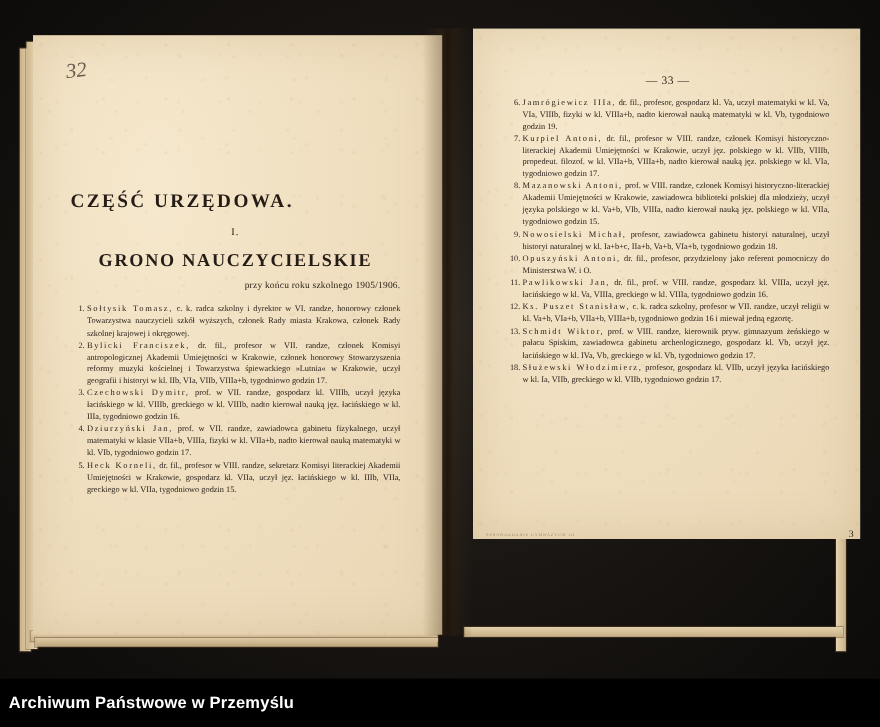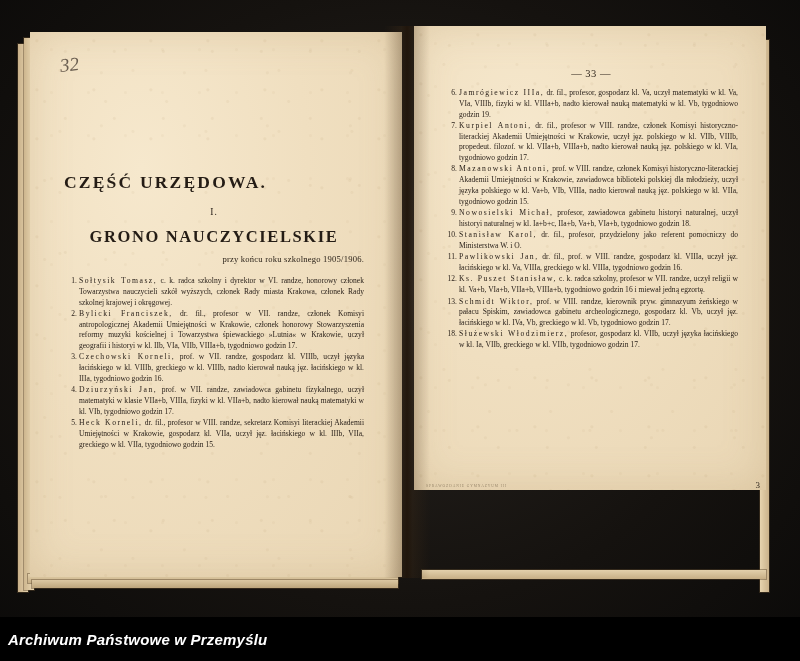--- a/index.html
+++ b/index.html
@@ -60,21 +60,21 @@
              background: linear-gradient(to bottom,#e3d0ab,#c6ae85); }
 
   
   .leaf {
     position: absolute;
     background:
       radial-gradient(ellipse at 30% 25%, #f6e8cd 0%, #f0dfc0 45%, #e9d6b4 100%);
     box-shadow: inset 0 0 40px rgba(180,150,105,.28);
   }
   .leaf-left  { left: 12px;  top: 18px; width: 372px; height: 545px; }
-  .leaf-right { left: 396px; top: 12px; width: 352px; height: 464px; }
+  .leaf-right { left: 412px; top: 12px; width: 352px; height: 464px; }
 
   
   .grain {
     position: absolute; inset: 0;
     pointer-events: none;
     opacity: .5;
     background-image:
       radial-gradient(circle at 12% 18%, rgba(170,140,95,.20) 0 1px, transparent 2px),
       radial-gradient(circle at 41% 63%, rgba(170,140,95,.16) 0 1px, transparent 2px),
       radial-gradient(circle at 72% 29%, rgba(170,140,95,.18) 0 1px, transparent 2px),
@@ -202,21 +202,20 @@
     display: flex;
     align-items: center;
   }
   .watermark span {
     font-family: "Liberation Sans", sans-serif;
     font-size: 15px;
     font-weight: bold;
     color: #ffffff;
     padding-left: 8px;
     letter-spacing: .2px;
-    font-style: italic;
   }
 </style>
 </head>
 <body>
 
 <div id="scan">
 
   <div class="surround"></div>
 
   <div class="book">
@@ -239,40 +238,40 @@
 
         <div class="title-sec">I.</div>
 
         <h2 class="title-head">GRONO NAUCZYCIELSKIE</h2>
 
         <div class="title-sub">przy końcu roku szkolnego 1905/1906.</div>
 
         <ol class="entries" id="left-entries">
             <li><span class="num">1.</span><span class="nm">Sołtysik Tomasz,</span><span> c. k. radca szkolny i dyrektor w VI. randze, honorowy członek Towarzystwa nauczycieli szkół wyższych, członek Rady miasta Krakowa, członek Rady szkolnej krajowej i okręgowej.</span></li>
             <li><span class="num">2.</span><span class="nm">Bylicki Franciszek,</span><span> dr. fil., profesor w VII. randze, członek Komisyi antropologicznej Akademii Umiejętności w Krakowie, członek honorowy Stowarzyszenia reformy muzyki kościelnej i Towarzystwa śpiewackiego »Lutnia« w Krakowie, uczył geografii i historyi w kl. IIb, VIa, VIIb, VIIIa+b, tygodniowo godzin 17.</span></li>
-            <li><span class="num">3.</span><span class="nm">Czechowski Korneli,</span><span> prof. w VII. randze, gospodarz kl. VIIIb, uczył języka łacińskiego w kl. VIIIb, greckiego w kl. VIIIb, nadto kierował nauką jęz. łacińskiego w kl. IIIa, tygodniowo godzin 16.</span></li>
+            <li><span class="num">3.</span><span class="nm">Czechowski Dymitr,</span><span> prof. w VII. randze, gospodarz kl. VIIIb, uczył języka łacińskiego w kl. VIIIb, greckiego w kl. VIIIb, nadto kierował nauką jęz. łacińskiego w kl. IIIa, tygodniowo godzin 16.</span></li>
             <li><span class="num">4.</span><span class="nm">Dziurzyński Jan,</span><span> prof. w VII. randze, zawiadowca gabinetu fizykalnego, uczył matematyki w klasie VIIa+b, VIIIa, fizyki w kl. VIIa+b, nadto kierował nauką matematyki w kl. VIb, tygodniowo godzin 17.</span></li>
             <li><span class="num">5.</span><span class="nm">Heck Korneli,</span><span> dr. fil., profesor w VIII. randze, sekretarz Komisyi literackiej Akademii Umiejętności w Krakowie, gospodarz kl. VIIa, uczył jęz. łacińskiego w kl. IIIb, VIIa, greckiego w kl. VIIa, tygodniowo godzin 15.</span></li>
           </ol>
       </div>
     </div>
 
     <div class="leaf leaf-right">
       <div class="grain"></div>
 
       <div class="page-body" style="left:30px; top:42px; width:294px;">
 
         <div class="folio">— 33 —</div>
 
         <ol class="entries" id="right-entries">
             <li><span class="num">6.</span><span class="nm">Jamrógiewicz IIIa,</span><span> dr. fil., profesor, gospodarz kl. Va, uczył matematyki w kl. Va, VIa, VIIIb, fizyki w kl. VIIIa+b, nadto kierował nauką matematyki w kl. Vb, tygodniowo godzin 19.</span></li>
             <li><span class="num">7.</span><span class="nm">Kurpiel Antoni,</span><span> dr. fil., profesor w VIII. randze, członek Komisyi historyczno-literackiej Akademii Umiejętności w Krakowie, uczył jęz. polskiego w kl. VIIb, VIIIb, propedeut. filozof. w kl. VIIa+b, VIIIa+b, nadto kierował nauką jęz. polskiego w kl. VIa, tygodniowo godzin 17.</span></li>
             <li><span class="num">8.</span><span class="nm">Mazanowski Antoni,</span><span> prof. w VIII. randze, członek Komisyi historyczno-literackiej Akademii Umiejętności w Krakowie, zawiadowca biblioteki polskiej dla młodzieży, uczył języka polskiego w kl. Va+b, VIb, VIIIa, nadto kierował nauką jęz. polskiego w kl. VIIa, tygodniowo godzin 15.</span></li>
             <li><span class="num">9.</span><span class="nm">Nowosielski Michał,</span><span> profesor, zawiadowca gabinetu historyi naturalnej, uczył historyi naturalnej w kl. Ia+b+c, IIa+b, Va+b, VIa+b, tygodniowo godzin 18.</span></li>
-            <li><span class="num">10.</span><span class="nm">Stanisław Karol,</span><span> dr. fil., profesor, przydzielony jako referent pomocniczy do Ministerstwa W. i O.</span></li>
+            <li><span class="num">10.</span><span class="nm">Opuszyński Antoni,</span><span> dr. fil., profesor, przydzielony jako referent pomocniczy do Ministerstwa W. i O.</span></li>
             <li><span class="num">11.</span><span class="nm">Pawlikowski Jan,</span><span> dr. fil., prof. w VIII. randze, gospodarz kl. VIIIa, uczył jęz. łacińskiego w kl. Va, VIIIa, greckiego w kl. VIIIa, tygodniowo godzin 16.</span></li>
             <li><span class="num">12.</span><span class="nm">Ks. Puszet Stanisław,</span><span> c. k. radca szkolny, profesor w VII. randze, uczył religii w kl. Va+b, VIa+b, VIIa+b, VIIIa+b, tygodniowo godzin 16 i miewał jedną egzortę.</span></li>
             <li><span class="num">13.</span><span class="nm">Schmidt Wiktor,</span><span> prof. w VIII. randze, kierownik pryw. gimnazyum żeńskiego w pałacu Spiskim, zawiadowca gabinetu archeologicznego, gospodarz kl. Vb, uczył jęz. łacińskiego w kl. IVa, Vb, greckiego w kl. Vb, tygodniowo godzin 17.</span></li>
             <li><span class="num">18.</span><span class="nm">Służewski Włodzimierz,</span><span> profesor, gospodarz kl. VIIb, uczył języka łacińskiego w kl. Ia, VIIb, greckiego w kl. VIIb, tygodniowo godzin 17.</span></li>
           </ol>
       </div>
 
       <div class="sig-mark">SPRAWOZDANIE GYMNAZYUM III</div>
       <div class="sig-num">3</div>
     </div>

